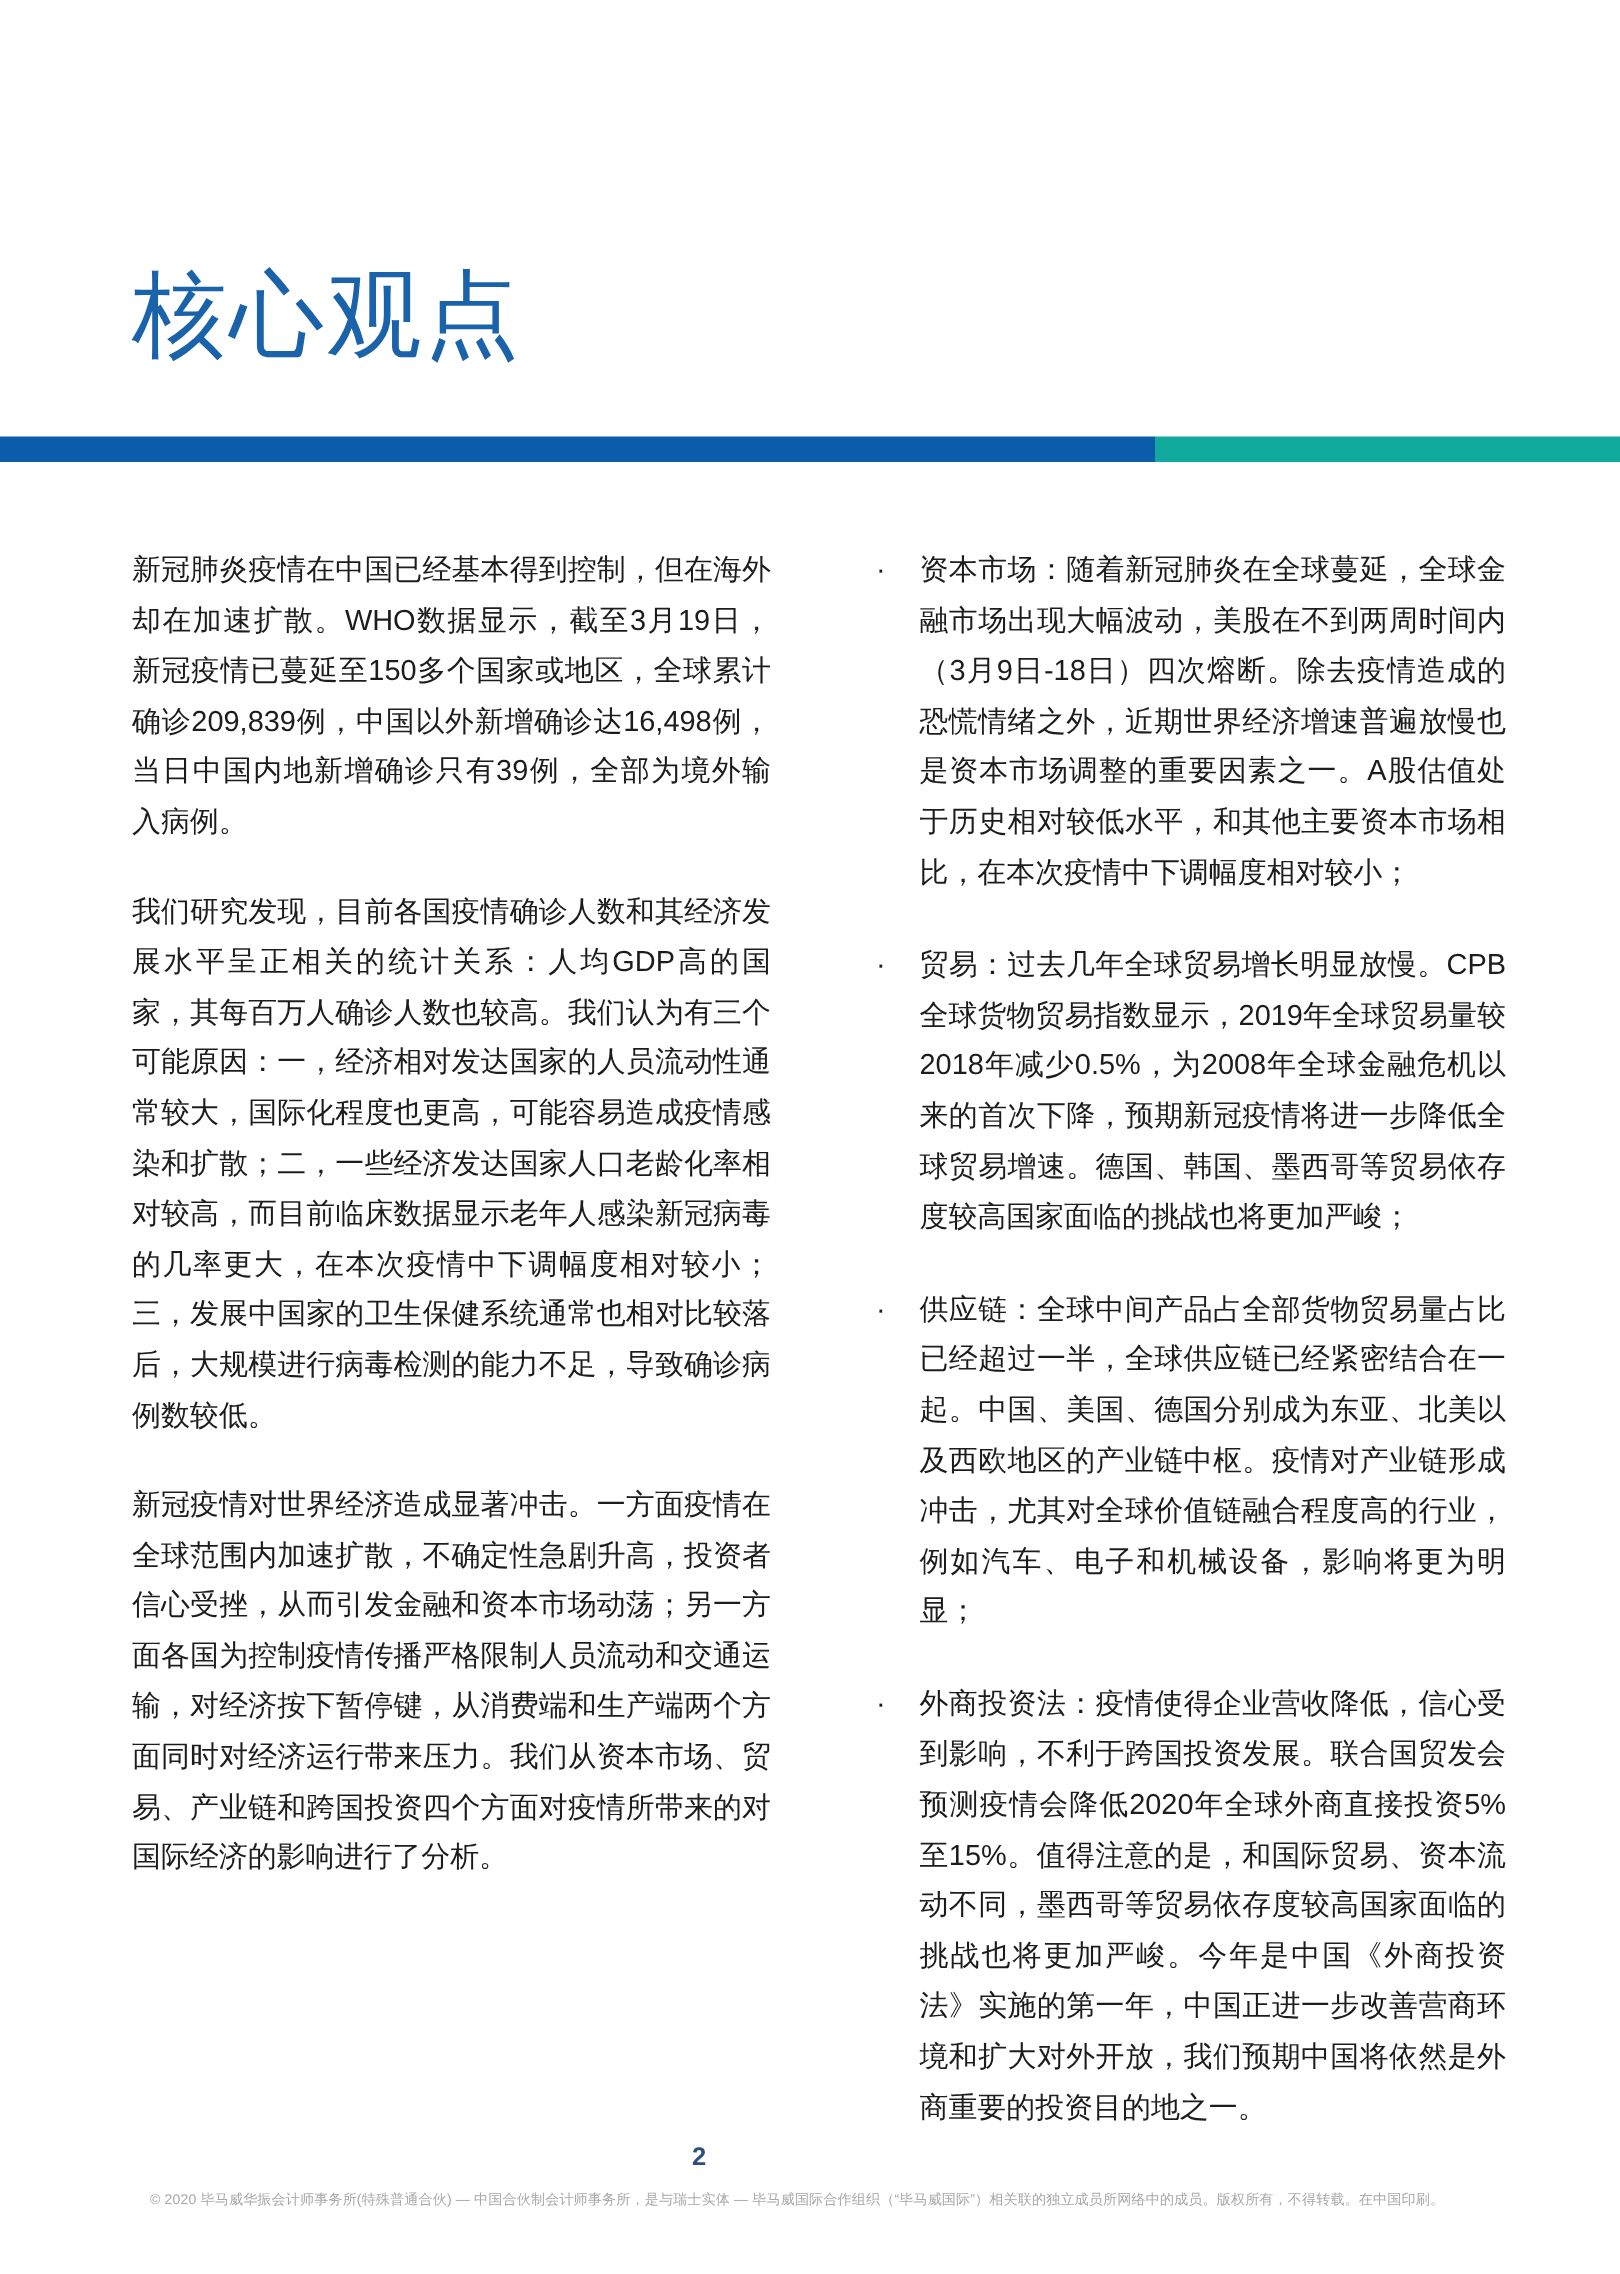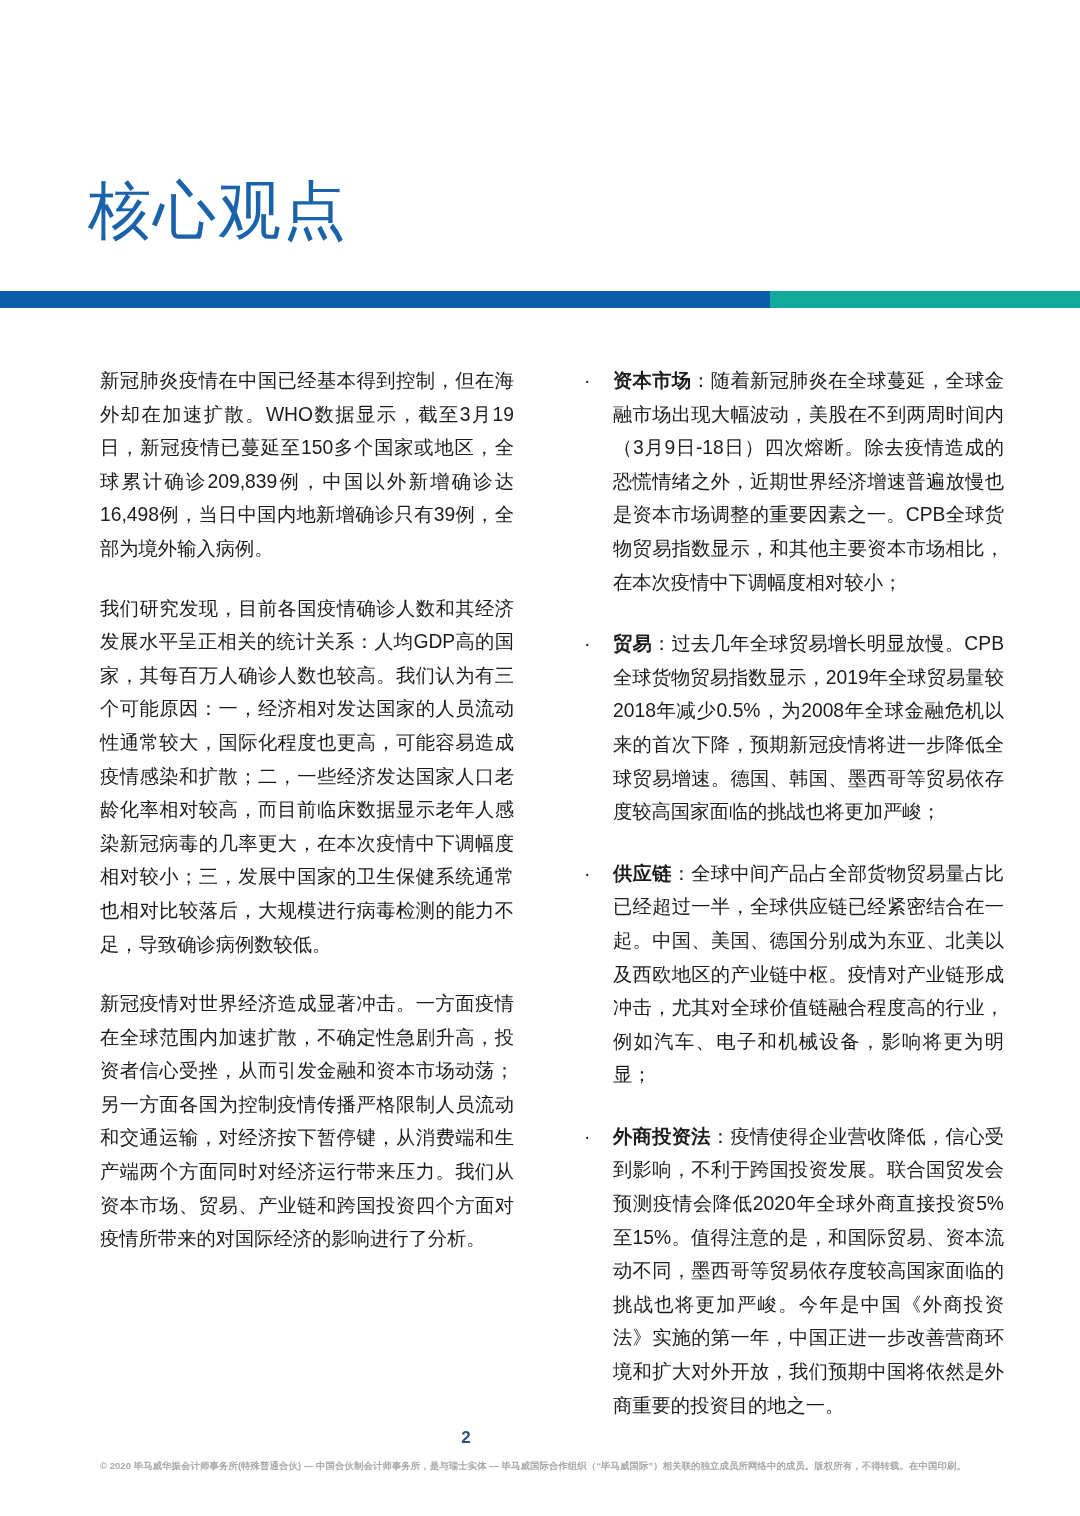--- a/index.html
+++ b/index.html
@@ -70,21 +70,21 @@
     gap: 64px;
     align-items: flex-start;
   }
   .col {
     width: 426px;
   }
 
   .para {
     font-size: 19.3px;
     line-height: 33.6px;
-    margin: 0 0 26px 12px;
+    margin: 0 0 26px 0;
     text-align: justify;
     text-justify: inter-ideograph;
     color: #1c1c1c;
     letter-spacing: 0px;
   }
   .para:last-child { margin-bottom: 0; }
 
   
   .bullet-list {
     margin: 0;
@@ -104,21 +104,21 @@
   .bullet-item:last-child { margin-bottom: 0; }
   .bullet-marker {
     position: absolute;
     left: 6px;
     top: 0;
     font-size: 19.3px;
     line-height: 33.6px;
     color: #1c1c1c;
   }
   .bullet-term {
-    font-weight: 700;
+    font-weight: 400;
   }
 
   
   .page-number {
     position: absolute;
     left: 0;
     right: 0;
     top: 1428px;
     text-align: center;
     font-size: 17px;
@@ -127,21 +127,20 @@
   }
   .footer-note {
     position: absolute;
     left: 100px;
     top: 1458px;
     width: 888px;
     font-size: 9.4px;
     line-height: 15px;
     color: #a8a8a8;
     letter-spacing: 0.1px;
-    font-weight: bold;
   }
 </style>
 </head>
 <body>
 
 <div class="page">
 
   <div class="title-block">
     <h1 class="page-title">核心观点</h1>
   </div>
@@ -157,21 +156,21 @@
       <p class="para">新冠肺炎疫情在中国已经基本得到控制，但在海外却在加速扩散。WHO数据显示，截至3月19日，新冠疫情已蔓延至150多个国家或地区，全球累计确诊209,839例，中国以外新增确诊达16,498例，当日中国内地新增确诊只有39例，全部为境外输入病例。</p>
       <p class="para">我们研究发现，目前各国疫情确诊人数和其经济发展水平呈正相关的统计关系：人均GDP高的国家，其每百万人确诊人数也较高。我们认为有三个可能原因：一，经济相对发达国家的人员流动性通常较大，国际化程度也更高，可能容易造成疫情感染和扩散；二，一些经济发达国家人口老龄化率相对较高，而目前临床数据显示老年人感染新冠病毒的几率更大，在本次疫情中下调幅度相对较小；三，发展中国家的卫生保健系统通常也相对比较落后，大规模进行病毒检测的能力不足，导致确诊病例数较低。</p>
       <p class="para">新冠疫情对世界经济造成显著冲击。一方面疫情在全球范围内加速扩散，不确定性急剧升高，投资者信心受挫，从而引发金融和资本市场动荡；另一方面各国为控制疫情传播严格限制人员流动和交通运输，对经济按下暂停键，从消费端和生产端两个方面同时对经济运行带来压力。我们从资本市场、贸易、产业链和跨国投资四个方面对疫情所带来的对国际经济的影响进行了分析。</p>
     </div>
 
     <div class="col">
       <ul class="bullet-list">
 
         <li class="bullet-item">
           <span class="bullet-marker">·</span>
-          <span class="bullet-term">资本市场</span><span>：</span><span>随着新冠肺炎在全球蔓延，全球金融市场出现大幅波动，美股在不到两周时间内（3月9日-18日）四次熔断。除去疫情造成的恐慌情绪之外，近期世界经济增速普遍放慢也是资本市场调整的重要因素之一。CPB全球货物贸易指数显示，和其他主要资本市场相比，在本次疫情中下调幅度相对较小；</span>
+          <span class="bullet-term">资本市场</span><span>：</span><span>随着新冠肺炎在全球蔓延，全球金融市场出现大幅波动，美股在不到两周时间内（3月9日-18日）四次熔断。除去疫情造成的恐慌情绪之外，近期世界经济增速普遍放慢也是资本市场调整的重要因素之一。A股估值处于历史相对较低水平，和其他主要资本市场相比，在本次疫情中下调幅度相对较小；</span>
         </li>
 
         <li class="bullet-item">
           <span class="bullet-marker">·</span>
           <span class="bullet-term">贸易</span><span>：</span><span>过去几年全球贸易增长明显放慢。CPB全球货物贸易指数显示，2019年全球贸易量较2018年减少0.5%，为2008年全球金融危机以来的首次下降，预期新冠疫情将进一步降低全球贸易增速。德国、韩国、墨西哥等贸易依存度较高国家面临的挑战也将更加严峻；</span>
         </li>
 
         <li class="bullet-item">
           <span class="bullet-marker">·</span>
           <span class="bullet-term">供应链</span><span>：</span><span>全球中间产品占全部货物贸易量占比已经超过一半，全球供应链已经紧密结合在一起。中国、美国、德国分别成为东亚、北美以及西欧地区的产业链中枢。疫情对产业链形成冲击，尤其对全球价值链融合程度高的行业，例如汽车、电子和机械设备，影响将更为明显；</span>

